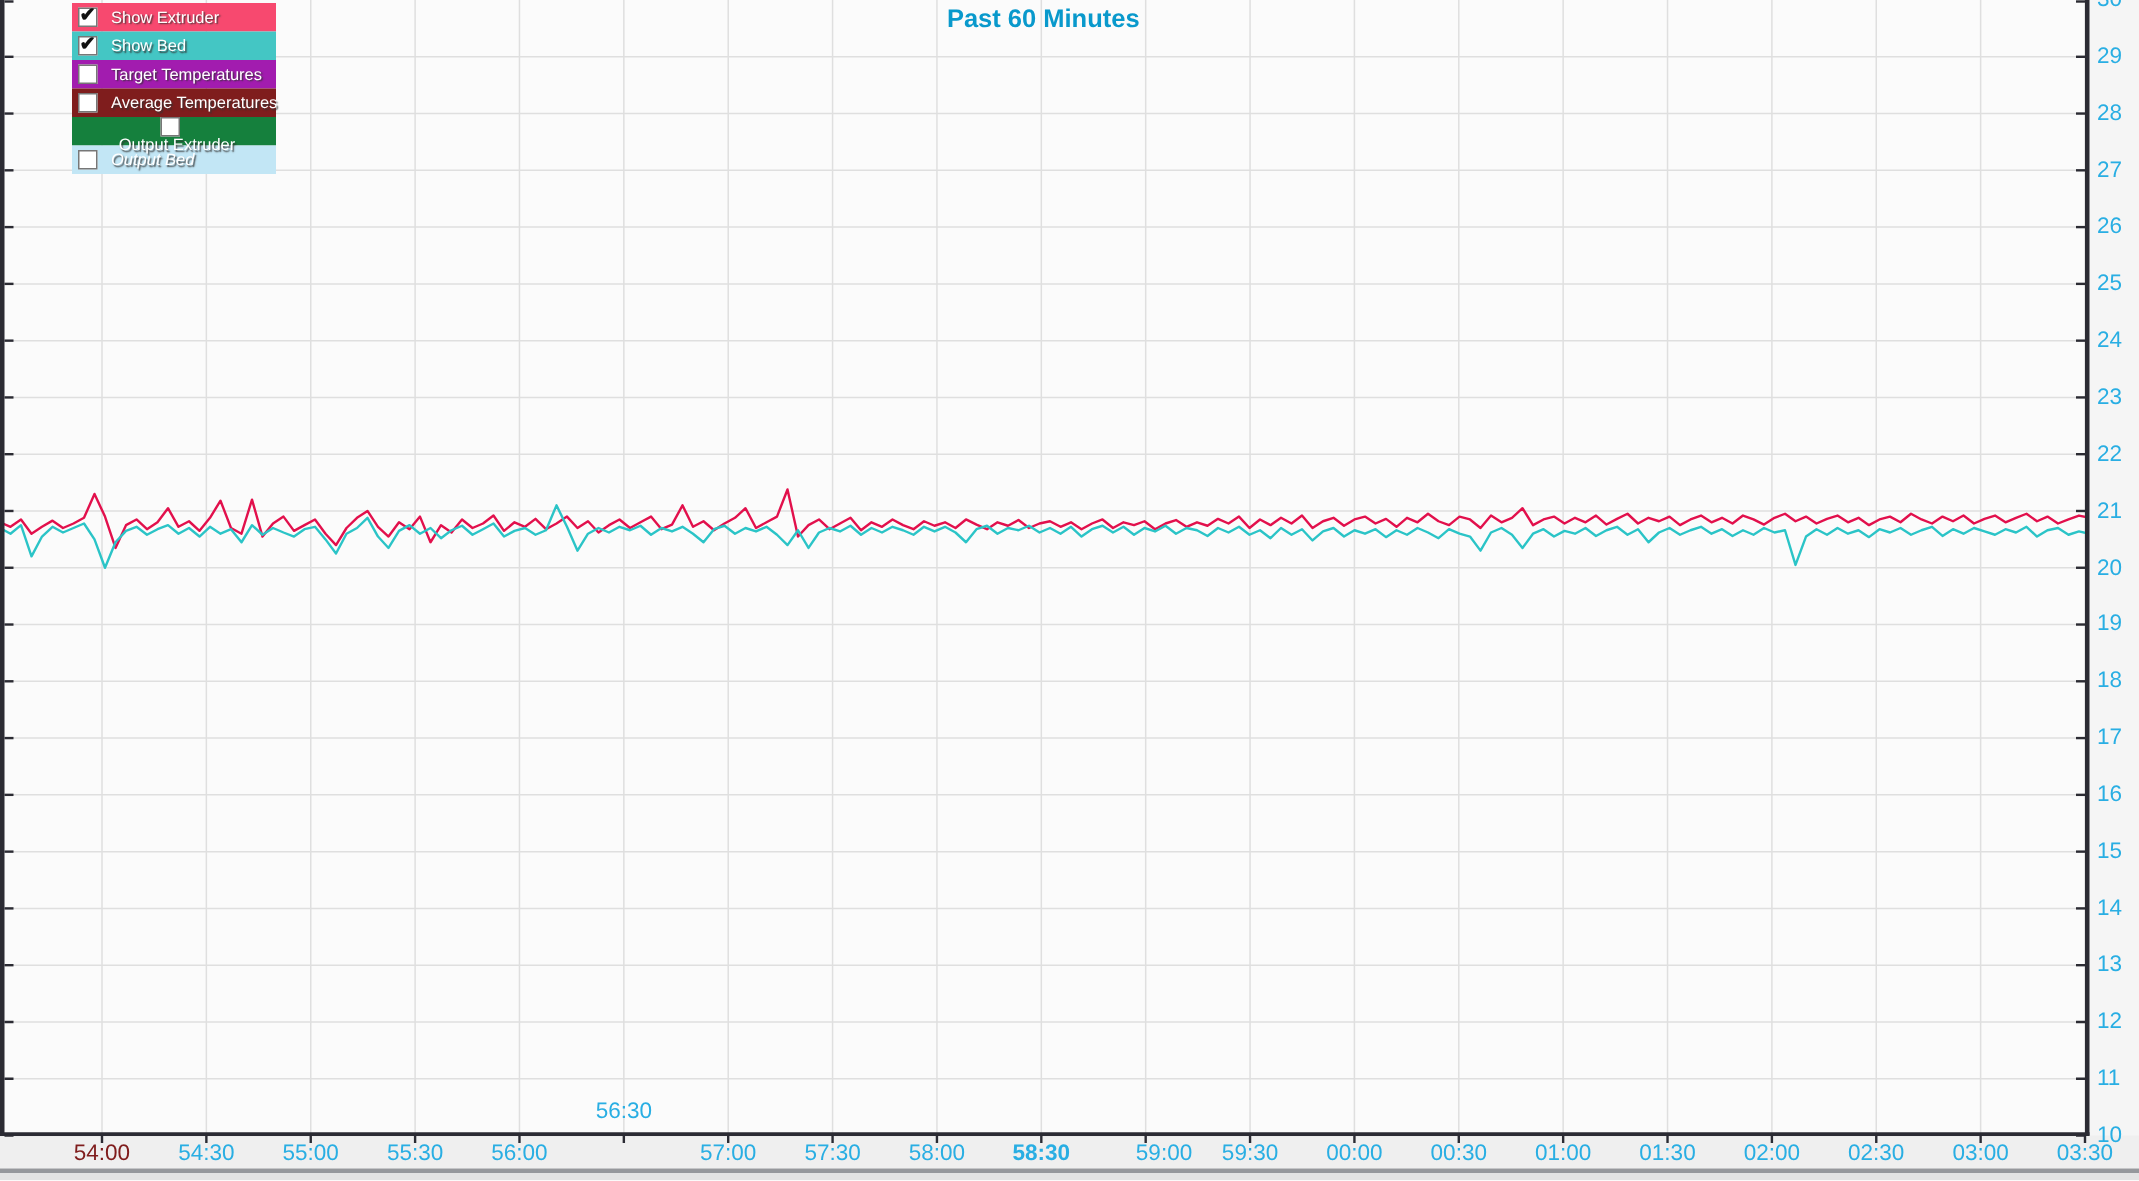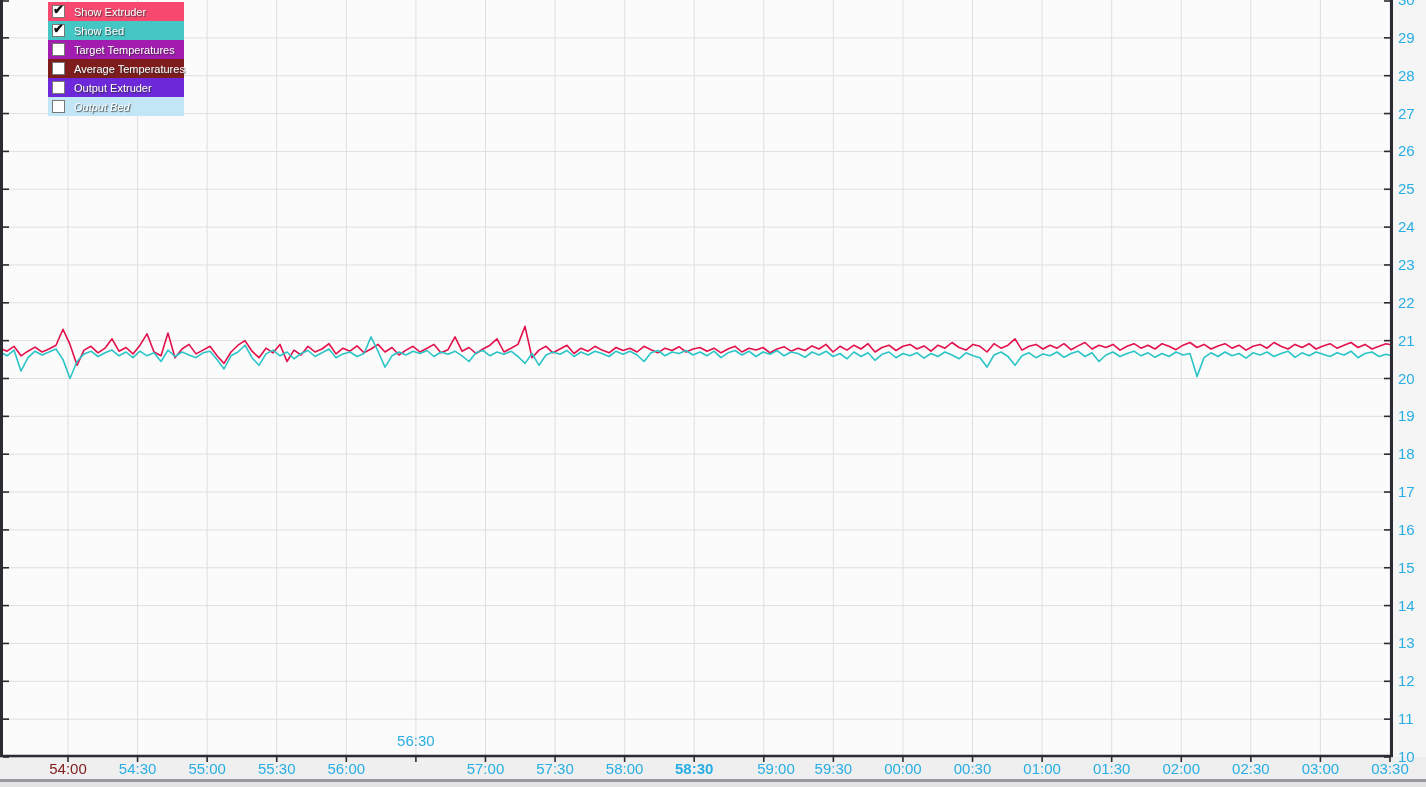--- a/index.html
+++ b/index.html
@@ -133,20 +133,21 @@
       <line x1="902.9473684210527" y1="757" x2="902.9473684210527" y2="762" stroke="#2B2B33" stroke-width="1.6"></line>
       <line x1="972.5263157894738" y1="757" x2="972.5263157894738" y2="762" stroke="#2B2B33" stroke-width="1.6"></line>
       <line x1="1042.1052631578948" y1="757" x2="1042.1052631578948" y2="762" stroke="#2B2B33" stroke-width="1.6"></line>
       <line x1="1111.6842105263158" y1="757" x2="1111.6842105263158" y2="762" stroke="#2B2B33" stroke-width="1.6"></line>
       <line x1="1181.2631578947369" y1="757" x2="1181.2631578947369" y2="762" stroke="#2B2B33" stroke-width="1.6"></line>
       <line x1="1250.842105263158" y1="757" x2="1250.842105263158" y2="762" stroke="#2B2B33" stroke-width="1.6"></line>
       <line x1="1320.421052631579" y1="757" x2="1320.421052631579" y2="762" stroke="#2B2B33" stroke-width="1.6"></line>
       <line x1="1390" y1="757" x2="1390" y2="762" stroke="#2B2B33" stroke-width="1.6"></line>
     </svg>
 
+  <div class="chart-title" style="color: rgb(9, 153, 204);">Past 60 Minutes</div>
 
   <div class="legend" id="legend">
       <div class="legend-item" style="background: rgb(247, 73, 111);">
     <span class="legend-checkbox">
           <span class="check">✔</span>
         </span>
     <span class="legend-label">Show Extruder</span>
   </div>
       <div class="legend-item" style="background: rgb(68, 198, 196);">
     <span class="legend-checkbox">
@@ -155,21 +156,21 @@
     <span class="legend-label">Show Bed</span>
   </div>
       <div class="legend-item" style="background: #a21caf;">
     <span class="legend-checkbox"></span>
     <span class="legend-label">Target Temperatures</span>
   </div>
       <div class="legend-item" style="background: #7f1d1d;">
     <span class="legend-checkbox"></span>
     <span class="legend-label">Average Temperatures</span>
   </div>
-      <div class="legend-item" style="background: #6d28d9;">
+      <div class="legend-item" style="background: #15803d; flex-direction: column;">
     <span class="legend-checkbox"></span>
     <span class="legend-label">Output Extruder</span>
   </div>
       <div class="legend-item" style="background: rgb(194, 230, 245); font-style: italic;">
     <span class="legend-checkbox"></span>
     <span class="legend-label">Output Bed</span>
   </div>
     </div>
 
   <div id="ylabels">

